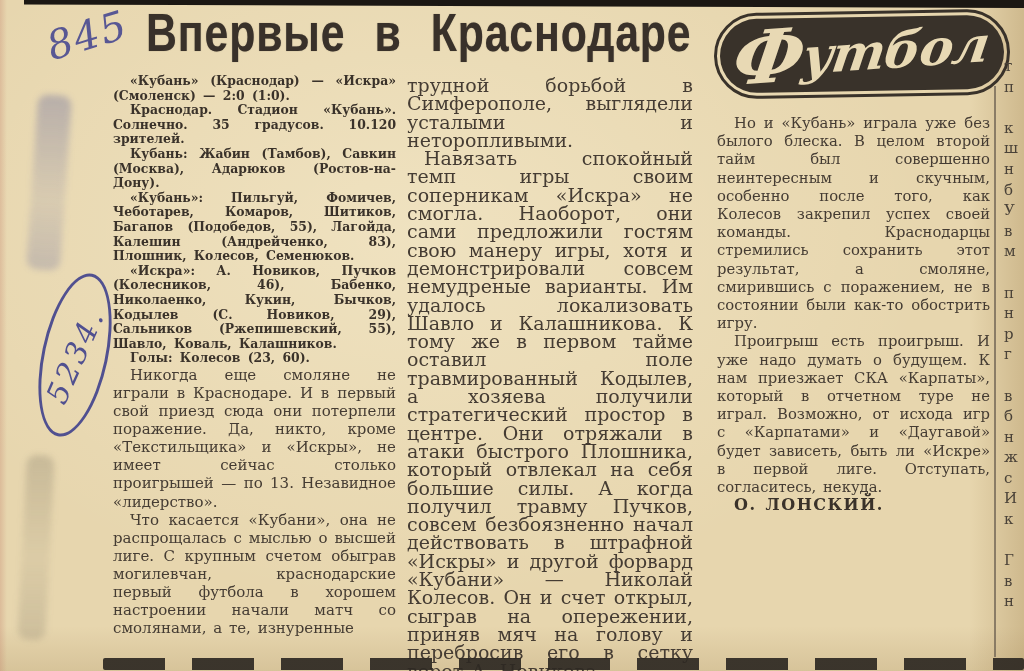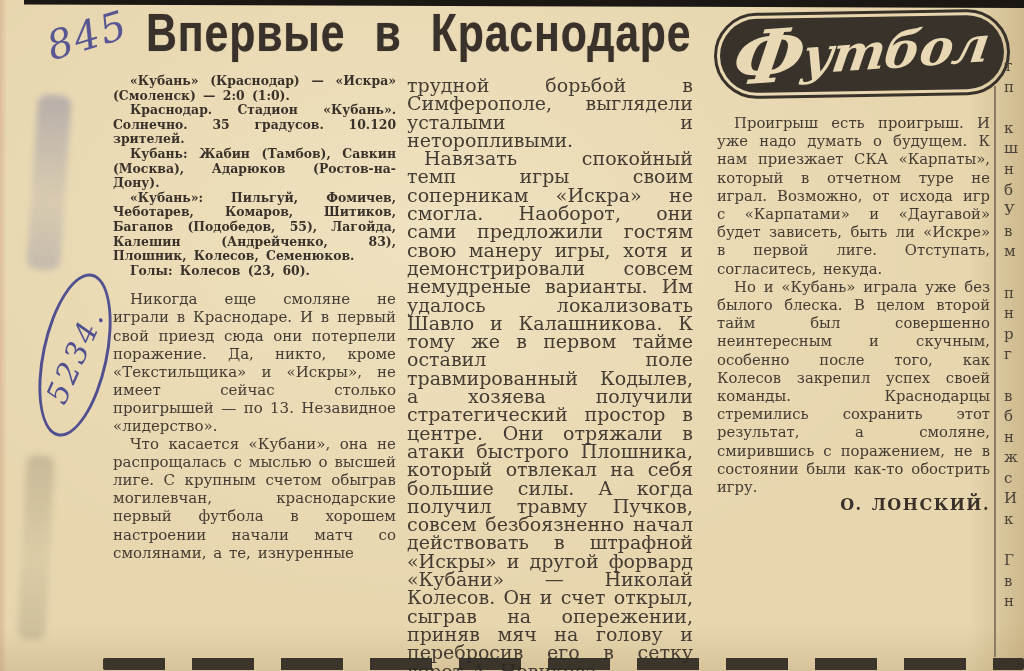--- a/index.html
+++ b/index.html
@@ -54,24 +54,24 @@
     display:flex;align-items:center;justify-content:center;}
   .hw-oval span{display:block;font-size:30px;font-style:italic;color:#3c3e8c;
     transform:rotate(-78deg);white-space:nowrap;letter-spacing:3px;
     font-family:"DejaVu Serif",serif;}
   
   .col{position:absolute;text-align:justify;}
   .col p{margin:0;text-indent:17px;}
   .col p.noindent{text-indent:0;}
   .col1{left:113px;top:74px;width:283px;}
   .intro{font-weight:bold;font-size:12.4px;line-height:14.6px;color:#3a322a;word-spacing:3px;}
-  .body1{font-size:15px;line-height:18.1px;margin-top:12px;word-spacing:2px;}
+  .body1{font-size:15px;line-height:18.1px;margin-top:0;word-spacing:2px;}
   .col2{left:407px;top:76px;width:286px;font-size:19px;line-height:18.3px;word-spacing:2px;}
   .col3{left:717px;top:114px;width:273px;font-size:14.8px;line-height:18.2px;word-spacing:2px;}
-  .byline{text-align:right;font-weight:bold;font-size:16px;letter-spacing:1.5px;
+  .byline{text-align:left;font-weight:bold;font-size:16px;letter-spacing:1.5px;
     margin-top:2px;text-indent:0;color:#3a322a;}
   
   .fragments{position:absolute;left:1004px;top:56px;width:20px;
     font-size:15px;line-height:20.6px;white-space:pre-line;color:#4a4238;}
 </style>
 </head>
 <body>
 
 <div class="clip">
 
@@ -94,37 +94,38 @@
       <div class="logo-text"><span class="logo-cap">Ф</span><span>утбол</span></div>
     </div>
   </div>
 
   <div class="col col1">
     <div class="intro">
       <p>«Кубань» (Краснодар) — «Искра» (Смоленск) — 2:0 (1:0).</p>
       <p>Краснодар. Стадион «Кубань». Солнечно. 35 градусов. 10.120 зрителей.</p>
       <p>Кубань: Жабин (Тамбов), Савкин (Москва), Адарюков (Ростов-на-Дону).</p>
       <p>«Кубань»: Пильгуй, Фомичев, Чеботарев, Комаров, Шитиков, Багапов (Подобедов, 55), Лагойда, Калешин (Андрейченко, 83), Плошник, Колесов, Семенюков.</p>
+      <p>«Искра»: А. Новиков, Пучков (Колесников, 46), Бабенко, Николаенко, Кукин, Бычков, Кодылев (С. Новиков, 29), Сальников (Ржепишевский, 55), Шавло, Коваль, Калашников.</p>
       <p>Голы: Колесов (23, 60).</p>
     </div>
     <div class="body1">
       <p>Никогда еще смоляне не играли в Краснодаре. И в первый свой приезд сюда они потерпели поражение. Да, никто, кроме «Текстильщика» и «Искры», не имеет сейчас столько проигрышей — по 13. Незавидное «лидерство».</p>
       <p>Что касается «Кубани», она не распрощалась с мыслью о высшей лиге. С крупным счетом обыграв могилевчан, краснодарские первый футбола в хорошем настроении начали матч со смолянами, а те, изнуренные</p>
     </div>
   </div>
 
   <div class="col col2">
     <p class="noindent">трудной борьбой в Симферополе, выглядели усталыми и неторопливыми.</p>
     <p>Навязать спокойный темп игры своим соперникам «Искра» не смогла. Наоборот, они сами предложили гостям свою манеру игры, хотя и демонстрировали совсем немудреные варианты. Им удалось локализовать Шавло и Калашникова. К тому же в первом тайме оставил поле травмированный Кодылев, а хозяева получили стратегический простор в центре. Они отряжали в атаки быстрого Плошника, который отвлекал на себя большие силы. А когда получил травму Пучков, совсем безбоязненно начал действовать в штрафной «Искры» и другой форвард «Кубани» — Николай Колесов. Он и счет открыл, сыграв на опережении, приняв мяч на голову и перебросив его в сетку ворот А. Новикова.</p>
     <p>У «Искры» в этом матче практически не было шансов на успех. Только один раз</p>
   </div>
 
   <div class="col col3">
+    <p>Но и «Кубань» играла уже без былого блеска. В целом второй тайм был совершенно неинтересным и скучным, особенно после того, как Колесов закрепил успех своей команды. Краснодарцы стремились сохранить этот результат, а смоляне, смирившись с поражением, не в состоянии были как-то обострить игру.</p>
     <p>Проигрыш есть проигрыш. И уже надо думать о будущем. К нам приезжает СКА «Карпаты», который в отчетном туре не играл. Возможно, от исхода игр с «Карпатами» и «Даугавой» будет зависеть, быть ли «Искре» в первой лиге. Отступать, согласитесь, некуда.</p>
-    <p>Но и «Кубань» играла уже без былого блеска. В целом второй тайм был совершенно неинтересным и скучным, особенно после того, как Колесов закрепил успех своей команды. Краснодарцы стремились сохранить этот результат, а смоляне, смирившись с поражением, не в состоянии были как-то обострить игру.</p>
     <p class="byline">О. ЛОНСКИЙ.</p>
   </div>
 
   <div class="vrule"></div>
 
   <div class="fragments">т
 п
 
 к
 ш

